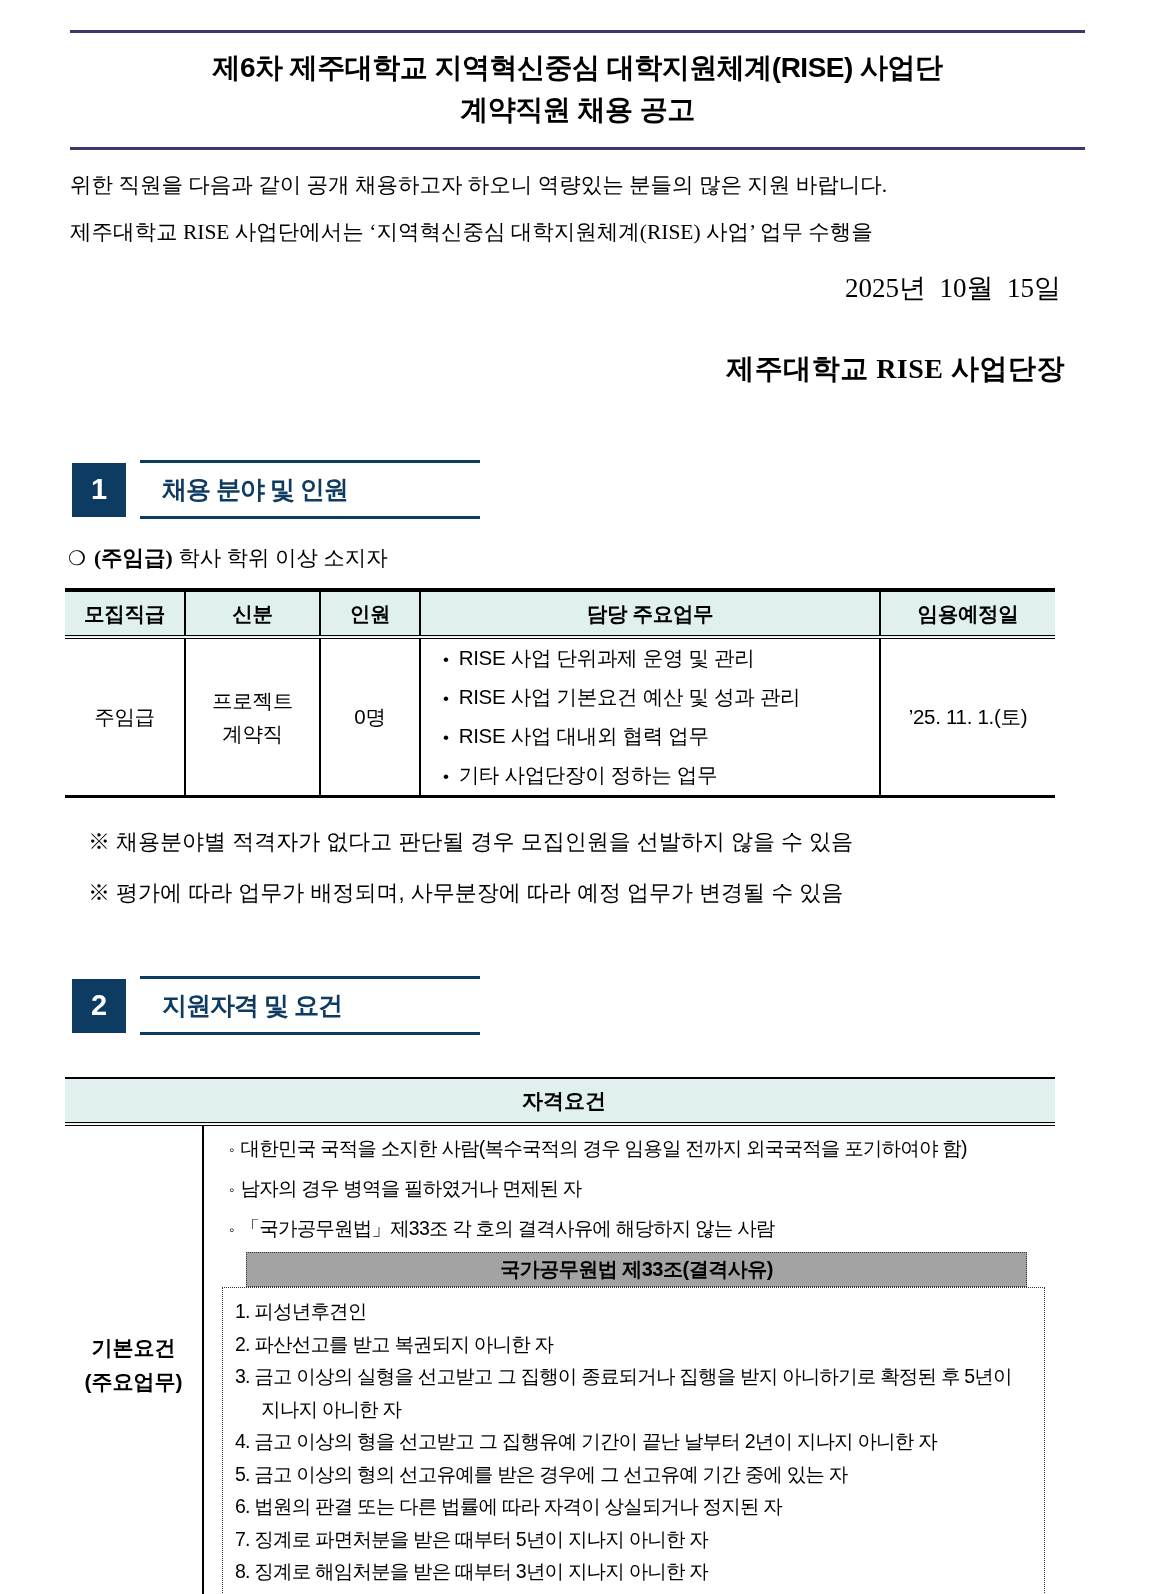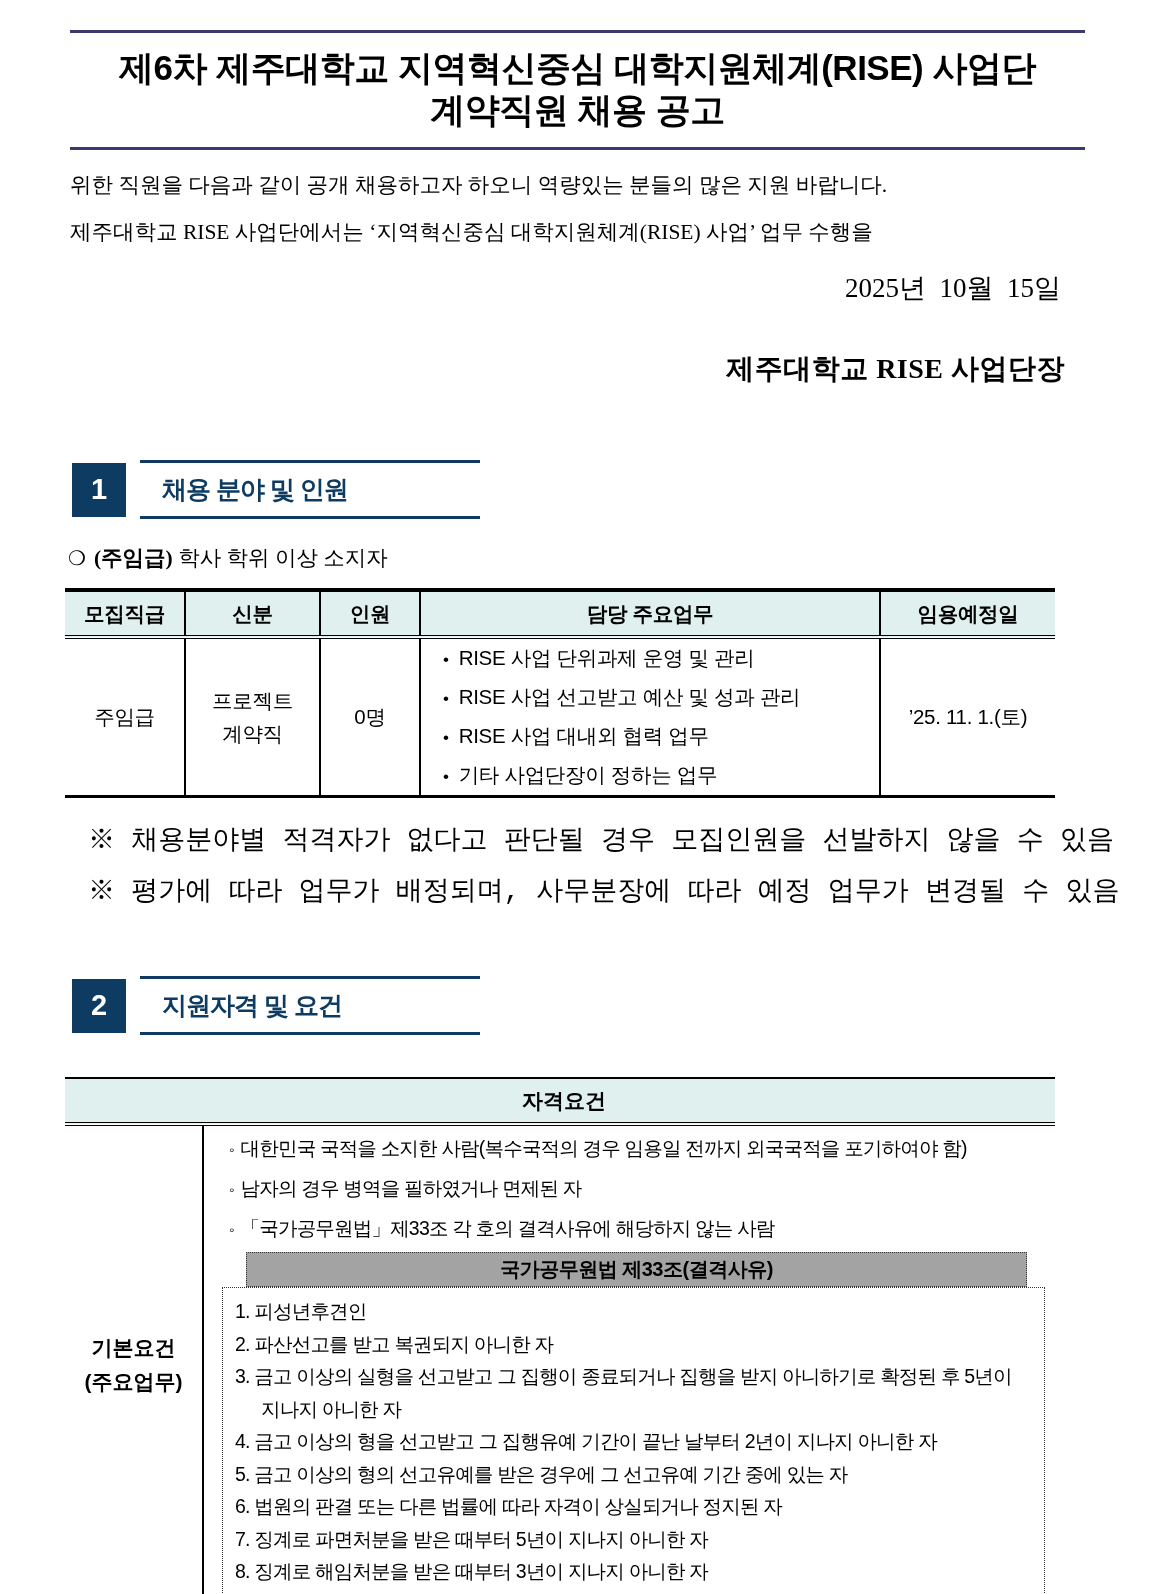--- a/index.html
+++ b/index.html
@@ -10,21 +10,21 @@
     font-family:"Liberation Sans","DejaVu Sans",sans-serif;
     overflow:hidden;
   }
   
   .title-block {
     margin:30px 68px 0 70px;
     border-top:3px solid #3a3a6e;
     border-bottom:3px solid #3a3a6e;
     padding:14px 0 16px; text-align:center;
   }
-  .title-line { font-size:35px; font-weight:700; line-height:42px; letter-spacing:-0.5px; }
+  .title-line { font-size:28px; font-weight:700; line-height:42px; letter-spacing:-0.5px; }
   
   .intro { margin:12px 68px 0 70px; font-family:"Liberation Serif","DejaVu Serif",serif; font-size:21.5px; }
   .intro-line { line-height:47px; white-space:nowrap; }
   .date-line {
     margin:14px 92px 0 0; text-align:right; white-space:pre;
     font-family:"Liberation Serif","DejaVu Serif",serif; font-size:27px;
   }
   .signer-line {
     margin:44px 88px 0 0; text-align:right;
     font-family:"Liberation Serif","DejaVu Serif",serif;
@@ -61,21 +61,21 @@
     border-top:4px solid #000; border-bottom:3px solid #000;
   }
   .t1 thead th { background:#dff0ee; border-bottom:4px double #000; height:47px; font-weight:700; }
   .t1 th + th, .t1 td + td { border-left:2px solid #000; }
   .t1 tbody td { height:147px; vertical-align:middle; }
   .two-line { line-height:33px; }
   .duties-cell { text-align:left; padding-left:22px; }
   .duty-line { line-height:37px; white-space:nowrap; }
   .duty-marker { margin-right:10px; font-size:17px; }
   
-  .notes { margin:18px 0 0 88px; font-family:Liberation Mono, monospace; font-size:27px; }
+  .notes { margin:18px 0 0 88px; font-family:Liberation Sans, sans-serif; font-size:22px; }
   .note-line { line-height:51px; white-space:nowrap; }
   
   .t2 {
     margin:42px 0 0 65px; width:990px; font-size:20px;
     border-top:2px solid #000; border-bottom:2px solid #000;
   }
   .t2 thead th { background:#dff0ee; border-bottom:4px double #000; height:46px; font-size:21px; font-weight:700; text-align:center;padding-left:8px; }
   .t2 .label-cell { width:138px; text-align:center; font-weight:700; font-size:21px; vertical-align:middle; }
   .t2 .label-cell div { line-height:34px; }
   .t2 .content-cell { border-left:2px solid #000; padding:3px 6px 8px 8px; vertical-align:top; }
@@ -144,21 +144,21 @@
         <td>주임급</td>
         <td>
           <div class="two-line">프로젝트</div>
           <div class="two-line">계약직</div>
         </td>
         <td>0명</td>
         <td class="duties-cell">
 
             <div class="duty-line"><span class="duty-marker">•</span><span>RISE 사업 단위과제 운영 및 관리</span></div>
 
-            <div class="duty-line"><span class="duty-marker">•</span><span>RISE 사업 선고받고 예산 및 성과 관리</span></div>
+            <div class="duty-line"><span class="duty-marker">•</span><span>RISE 사업 기본요건 예산 및 성과 관리</span></div>
 
             <div class="duty-line"><span class="duty-marker">•</span><span>RISE 사업 대내외 협력 업무</span></div>
 
             <div class="duty-line"><span class="duty-marker">•</span><span>기타 사업단장이 정하는 업무</span></div>
           </td>
         <td>’25. 11. 1.(토)</td>
       </tr>
     </tbody>
   </table>
 

